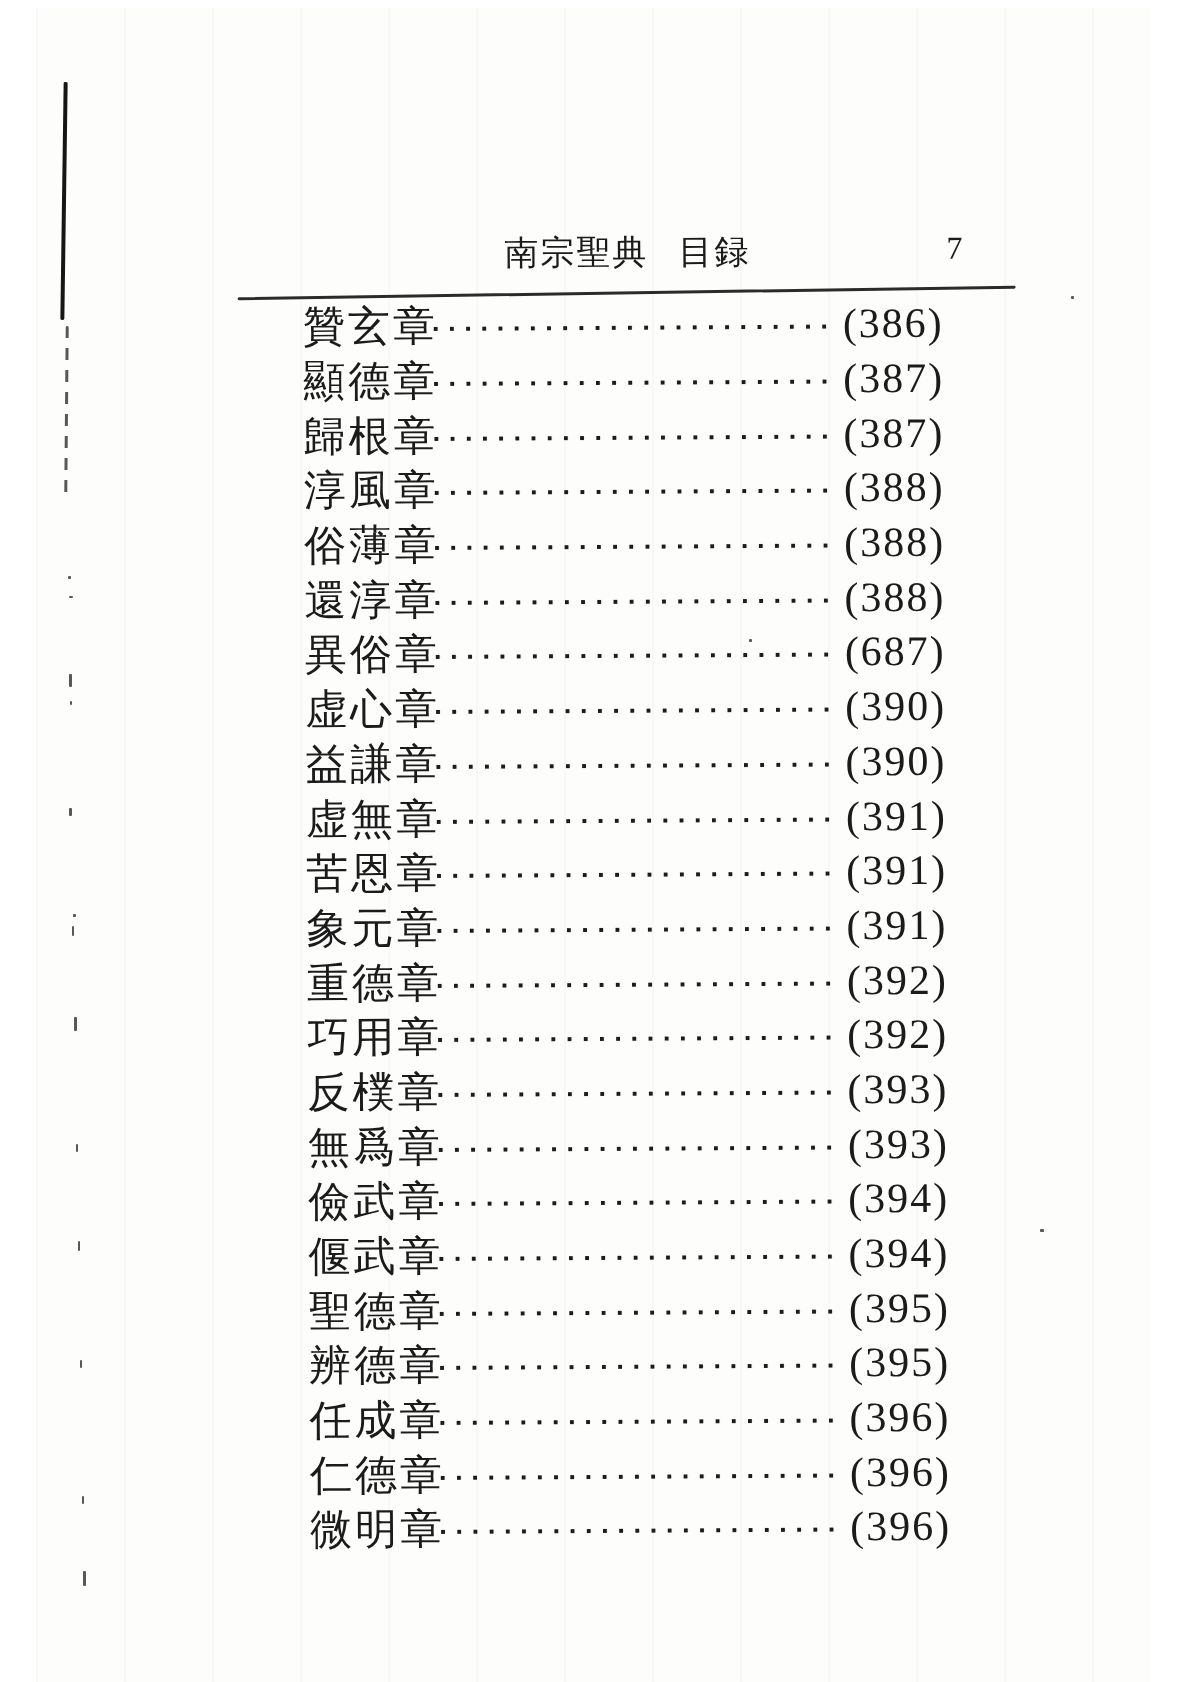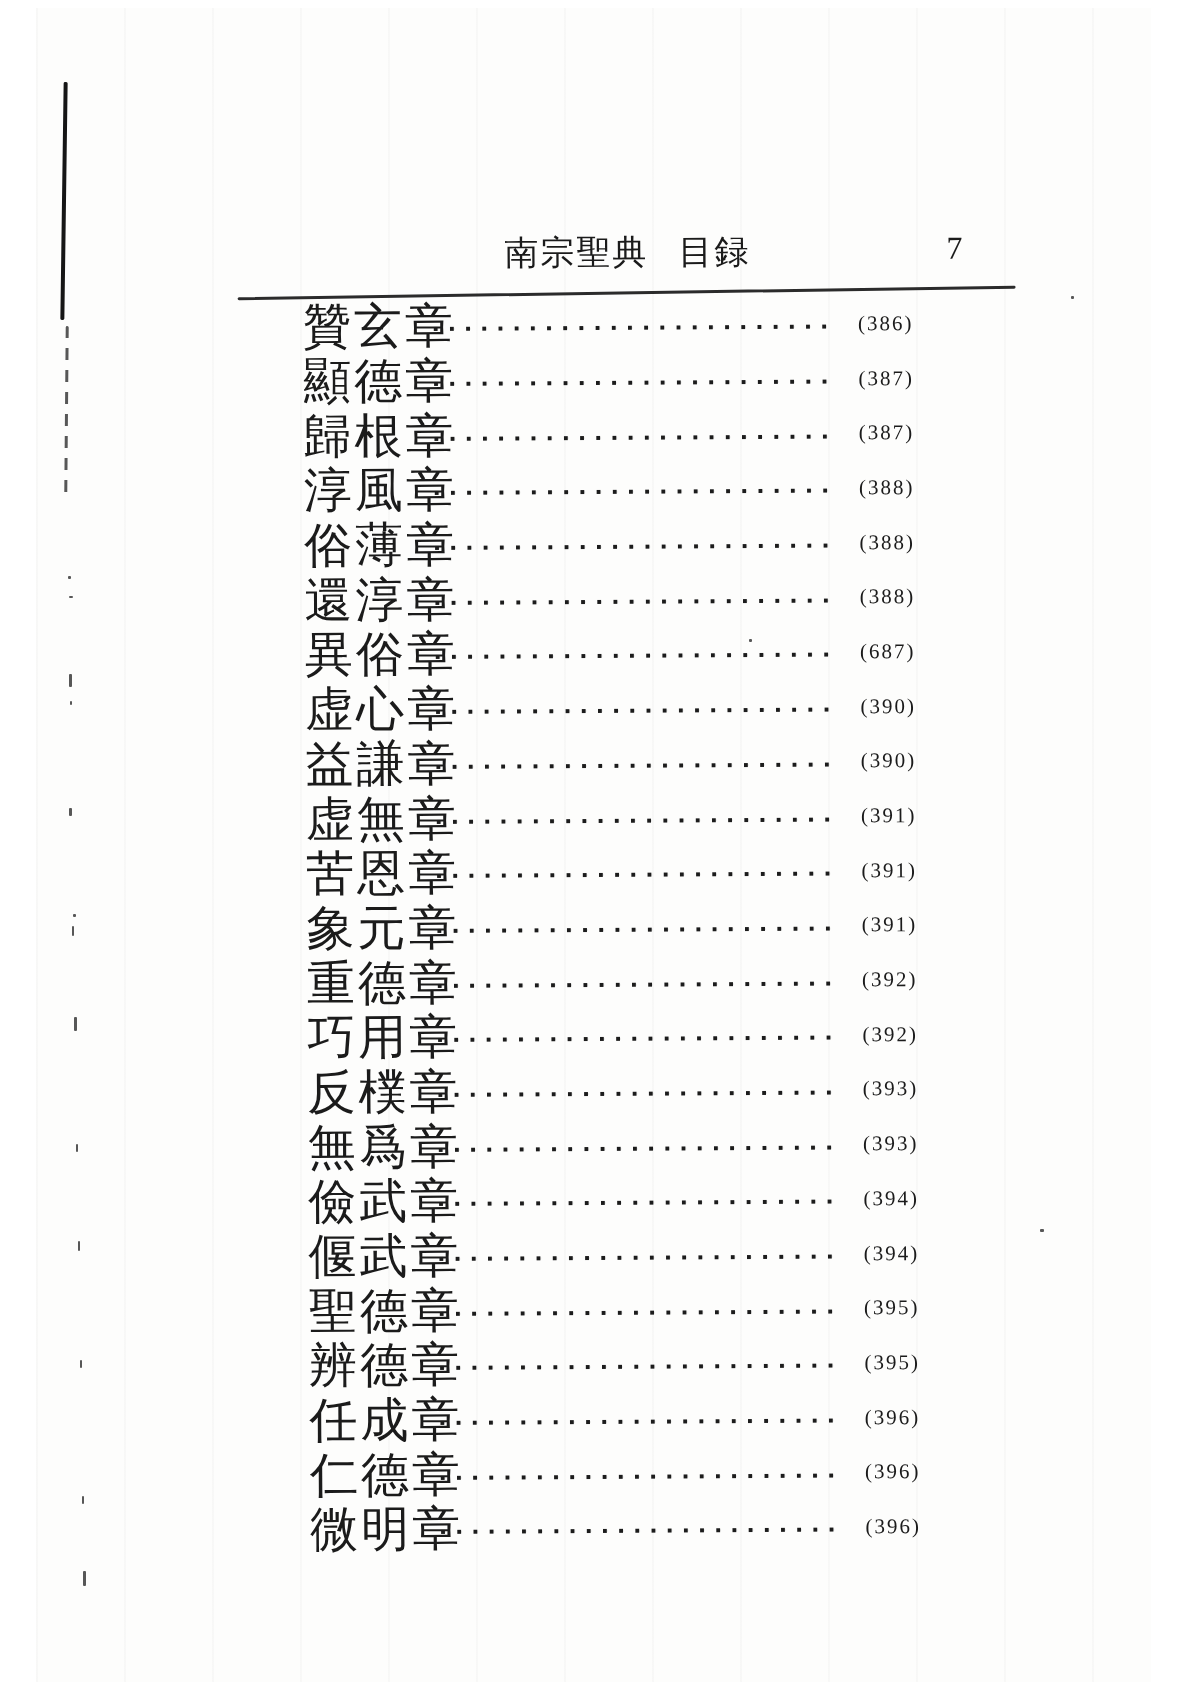--- a/index.html
+++ b/index.html
@@ -34,31 +34,31 @@
 
   
   .toc { position:absolute; top:290px; left:0; right:0; }
   .toc-row {
     height:54.7px;
     display:flex; align-items:center;
     padding-left:270px; padding-right:219px;
   }
   .title {
     flex:none; width:116px;
-    font-size:48px; letter-spacing:3px; white-space:nowrap;font-family:Liberation Serif, serif;
+    font-size:42px; letter-spacing:3px; white-space:nowrap;font-family:Liberation Serif, serif;
   }
   .leader {
     flex:1 1 auto; align-self:center;
     height:6px; margin:6px 14px 0 14px;
     background-image:radial-gradient(circle 2.3px at 3px 50%, #1c1c1c 96%, rgba(0,0,0,0) 100%);
     background-size:16.2px 6px; background-repeat:repeat-x;
   }
   .pagenum {
     flex:none; width:86px;
-    font-size:21px; letter-spacing:2px; white-space:nowrap; text-align:center;
+    font-size:42px; letter-spacing:2px; white-space:nowrap; text-align:right;
   }
 
   
   .artifact { position:absolute; background:#161616; border-radius:1.5px; }
   .edge-line-top  { left:26px; top:74px;  width:4px;  height:238px; transform:rotate(0.8deg); }
   .edge-line-low  {
     left:29px; top:318px; width:3px; height:168px;
     background:repeating-linear-gradient(to bottom,#3a3a3a 0 12px, rgba(0,0,0,0) 12px 22px);
     transform:rotate(0.5deg); opacity:.85;
   }

